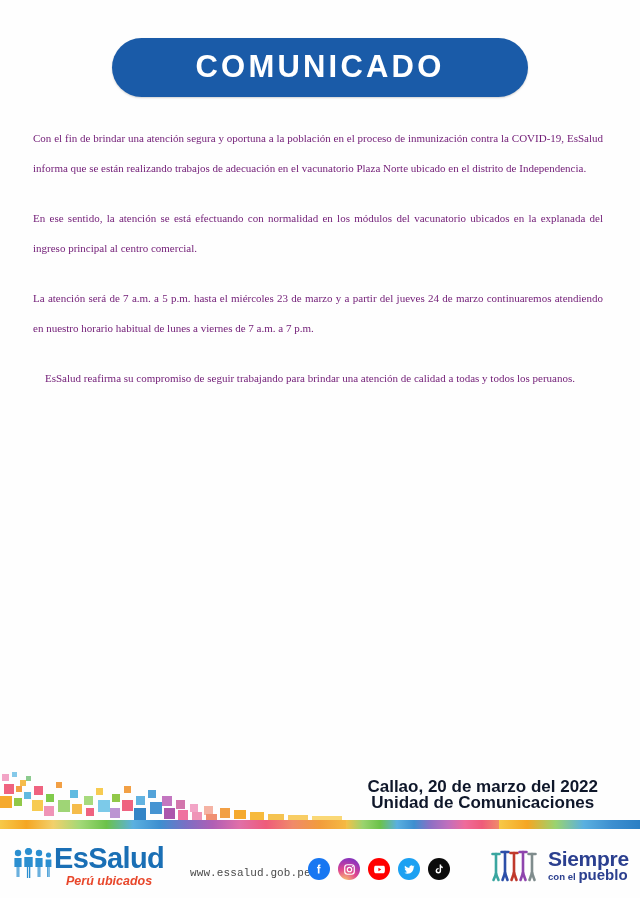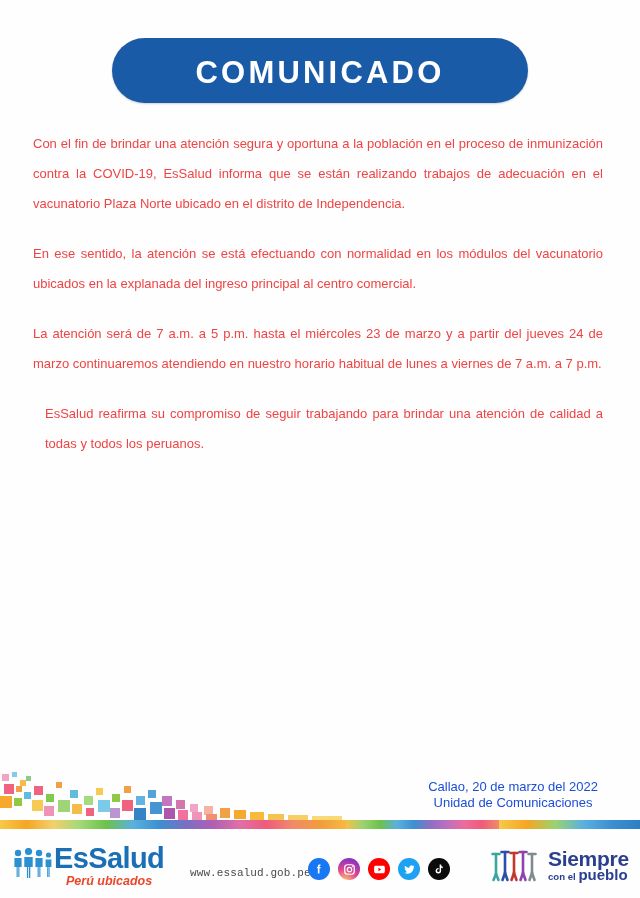--- a/index.html
+++ b/index.html
@@ -25,61 +25,61 @@
 
   
   .banner-wrap {
     padding-top: 38px;
     display: flex;
     justify-content: center;
   }
   .banner {
     background: #1a5ba8;
     border-radius: 40px;
-    padding: 19px 58px 15px 58px;
+    padding: 13px 58px 15px 58px;
     min-width: 300px;
     text-align: center;
     box-shadow: 0 1px 2px rgba(0,0,0,0.18);
   }
   .banner-title {
     color: #ffffff;
     font-size: 31px;
     font-weight: bold;
     letter-spacing: 3.2px;
     line-height: 1;
     font-family: "Liberation Sans", sans-serif;
   }
 
   
   .body-copy {
     margin: 26px 30px 0 33px;
     width: 570px;
   }
   .para {
-    color: #ef4444;
-    font-size: 13px;
+    color: #701a75;
+    font-size: 11px;
     line-height: 30px;
     text-align: justify;
     text-justify: inter-word;
     margin: 0 0 20px 0;
-    font-family: Liberation Sans, sans-serif;
+    font-family: Liberation Serif, serif;
     -webkit-hyphens: none;
     hyphens: none;
   }
   .para:last-child { margin-bottom: 0; margin-left: 12px; }
 
   
   .signature {
     position: absolute;
     right: 42px;
     top: 779px;
     text-align: center;
-    color: #1d4ed8;
-    font-size: 13px;
-    font-weight: normal;
+    color: #0f172a;
+    font-size: 17px;
+    font-weight: bold;
     line-height: 16px;
     font-family: "Liberation Sans", sans-serif;
   }
 
   
   .mosaic {
     position: absolute;
     left: 0;
     top: 770px;
     width: 345px;

